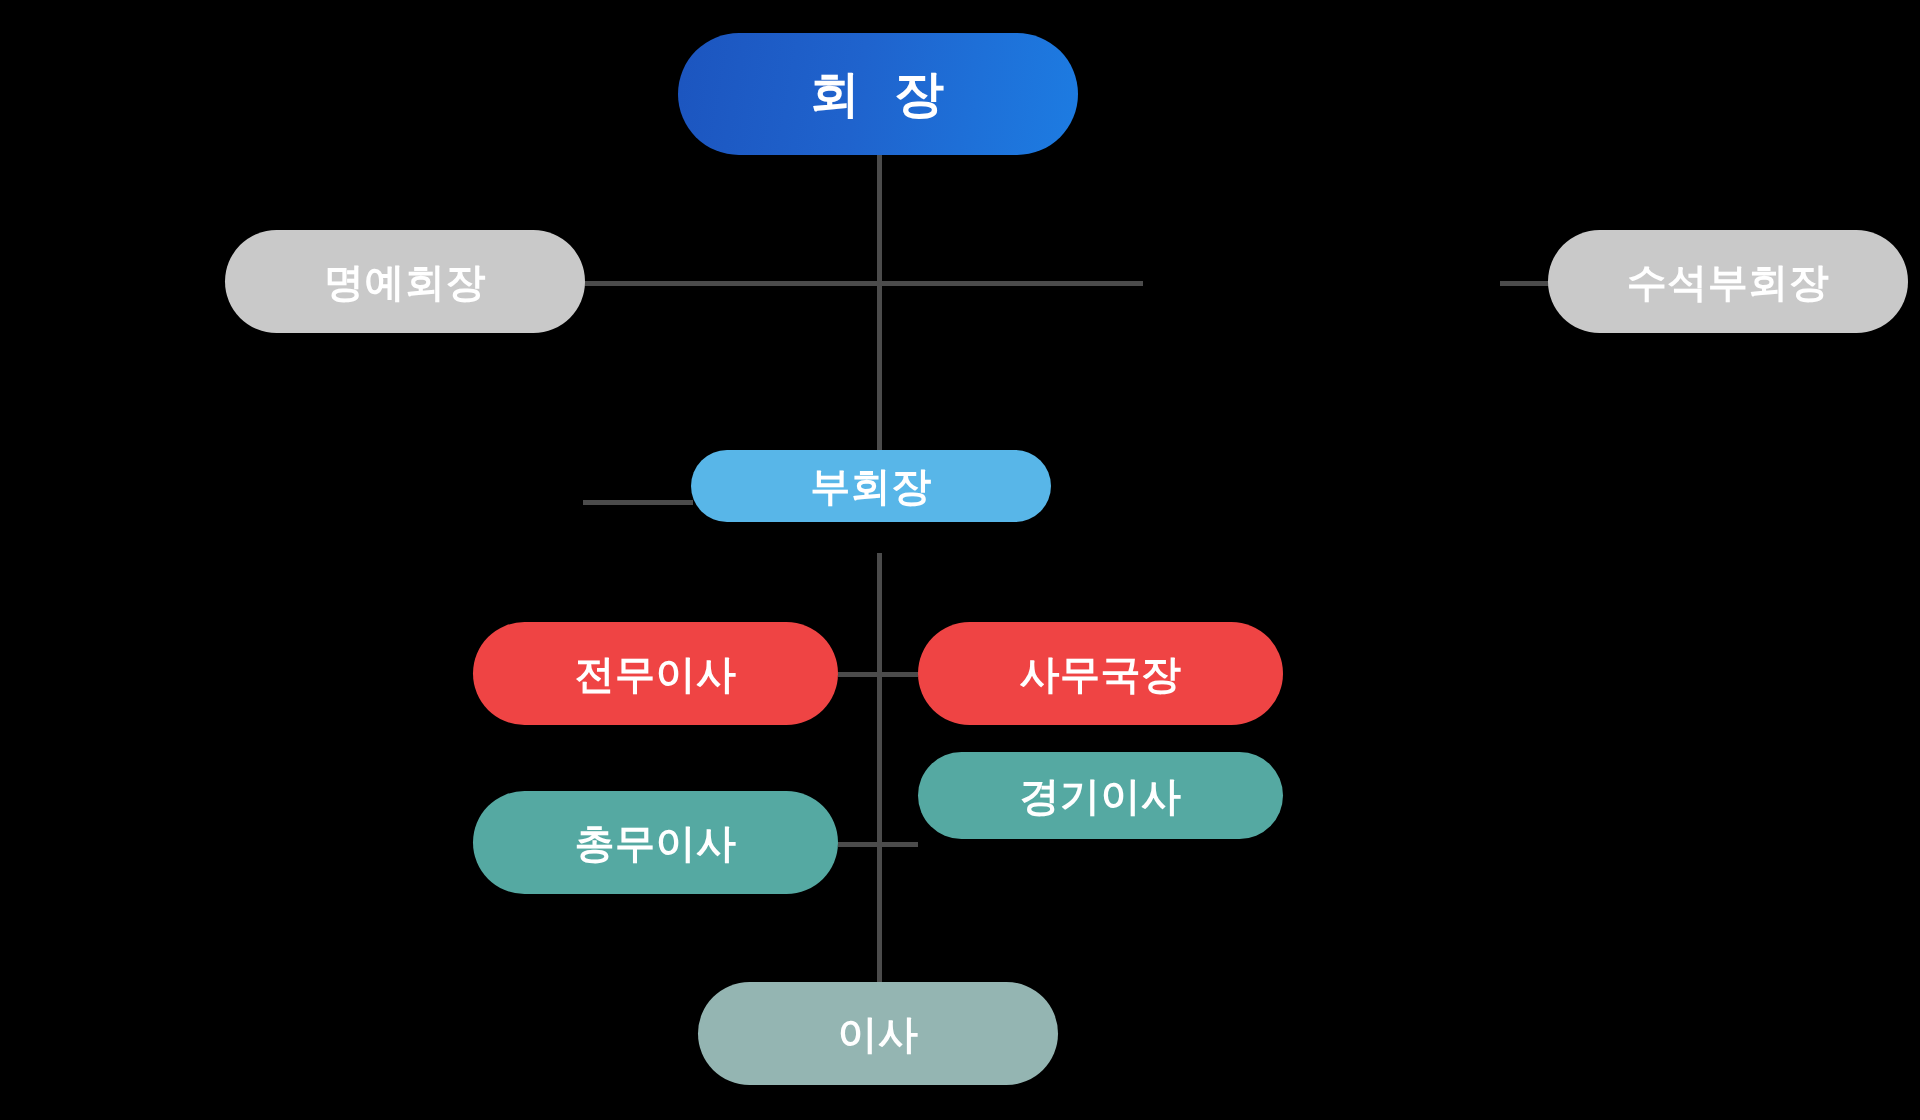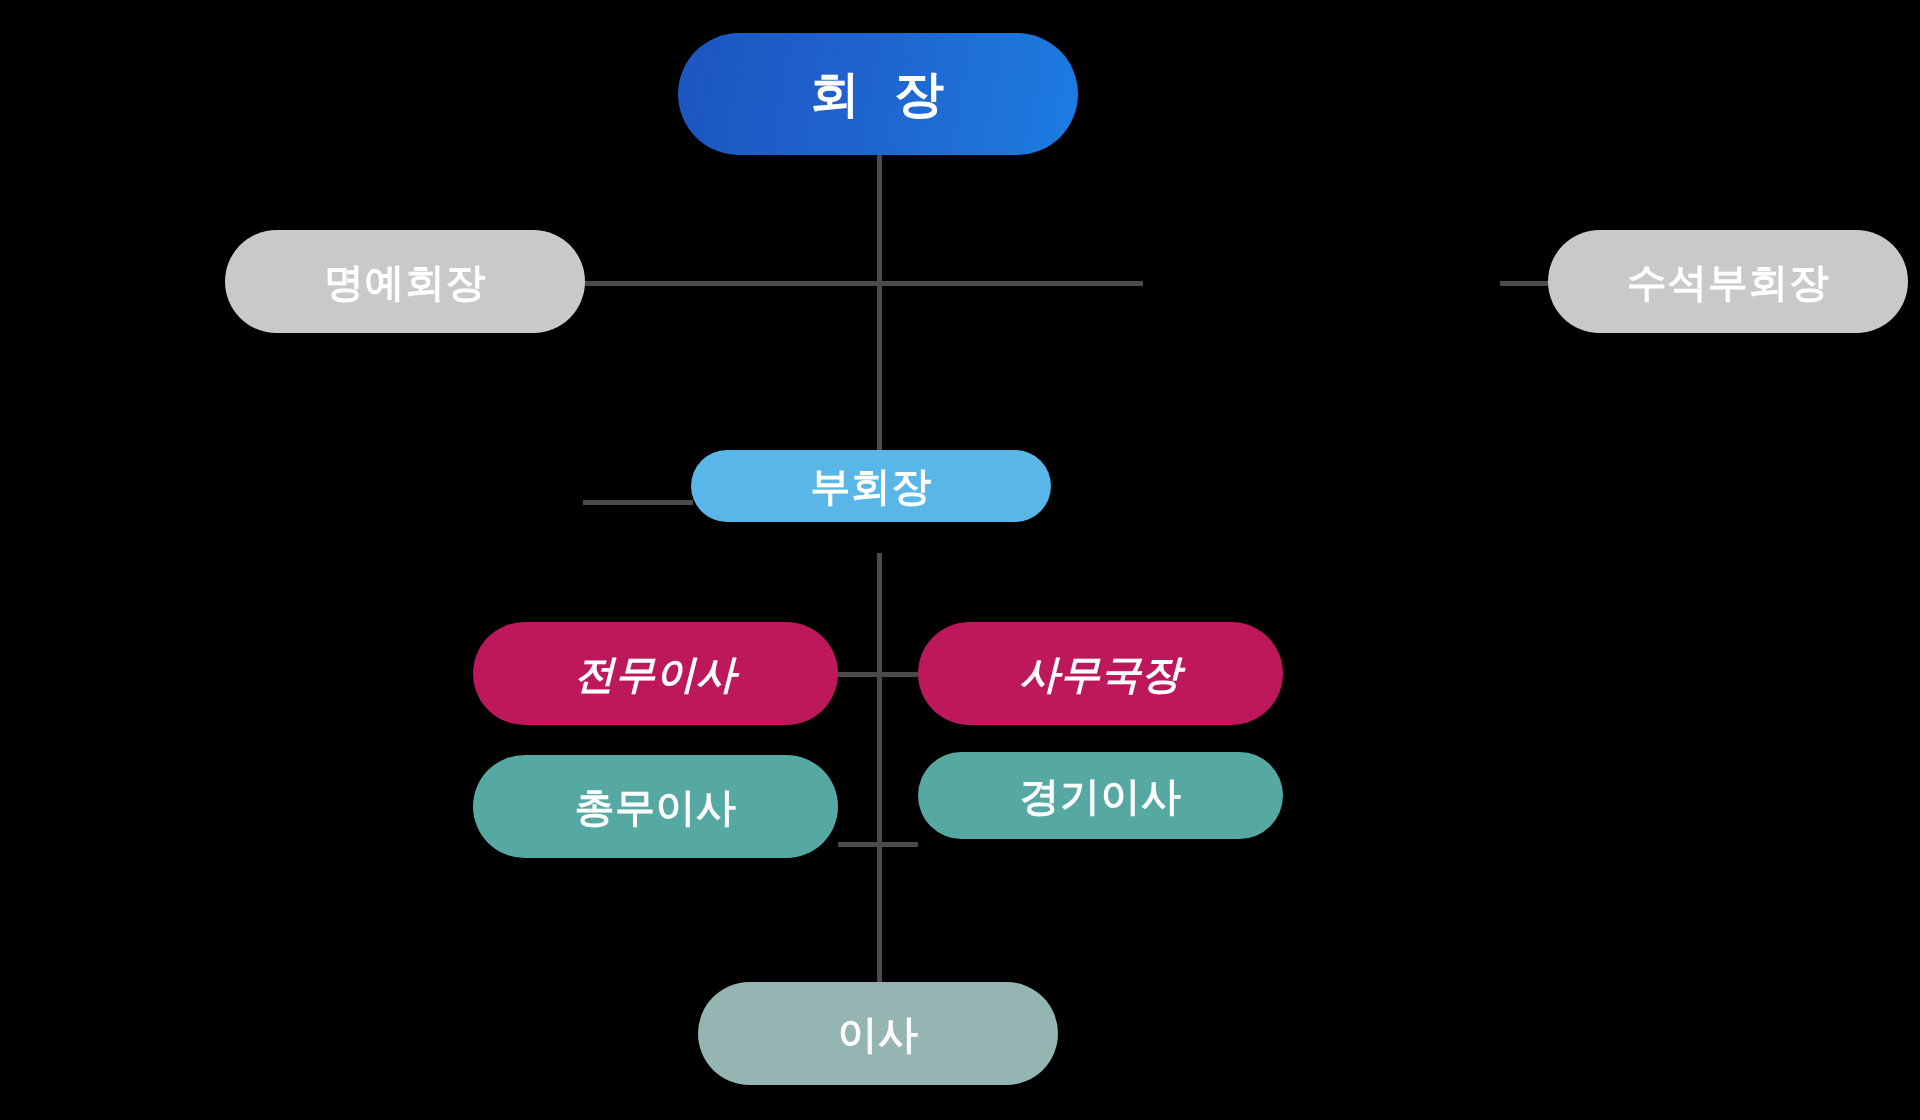--- a/index.html
+++ b/index.html
@@ -40,21 +40,21 @@
     text-align: center;
   }
 
   .node.chairman {
     background: linear-gradient(100deg, #1c55bf 0%, #1f63cd 45%, #1d7ce2 100%);
     font-size: 50px;
     letter-spacing: 2px;
   }
   .node.gray       { background: #c9c9c9; font-size: 40px; }
   .node.lightblue  { background: #58b6e8; font-size: 40px; }
-  .node.teal       { background: #be185d; font-size: 40px; font-style: italic; }
+  .node.teal       { background: #ef4444; font-size: 40px; }
   .node.deepteal   { background: #55a9a2; font-size: 40px; }
   .node.sage       { background: #94b5b2; font-size: 40px; }
 </style>
 </head>
 <body>
 
 <div id="stage">
 
   <div class="conn v" style="left:877px; top:152px; height:300px;"></div>
 
@@ -77,19 +77,19 @@
 
   <div class="node gray" style="left:1548px; top:230px; width:360px; height:103px;">수석부회장</div>
 
 
   <div class="node lightblue" style="left:691px; top:450px; width:360px; height:72px;">부회장</div>
 
   <div class="node teal" style="left:473px; top:622px; width:365px; height:103px;">전무이사</div>
 
   <div class="node teal" style="left:918px; top:622px; width:365px; height:103px;">사무국장</div>
 
-  <div class="node deepteal" style="left:473px; top:755px; width:365px; height:103px;">총무이사</div>
+  <div class="node deepteal" style="left:473px; top:791px; width:365px; height:103px;">총무이사</div>
 
   <div class="node deepteal" style="left:918px; top:752px; width:365px; height:87px;">경기이사</div>
 
   <div class="node sage" style="left:698px; top:982px; width:360px; height:103px;">이사</div>
 
 </div>
 
 </body></html>

